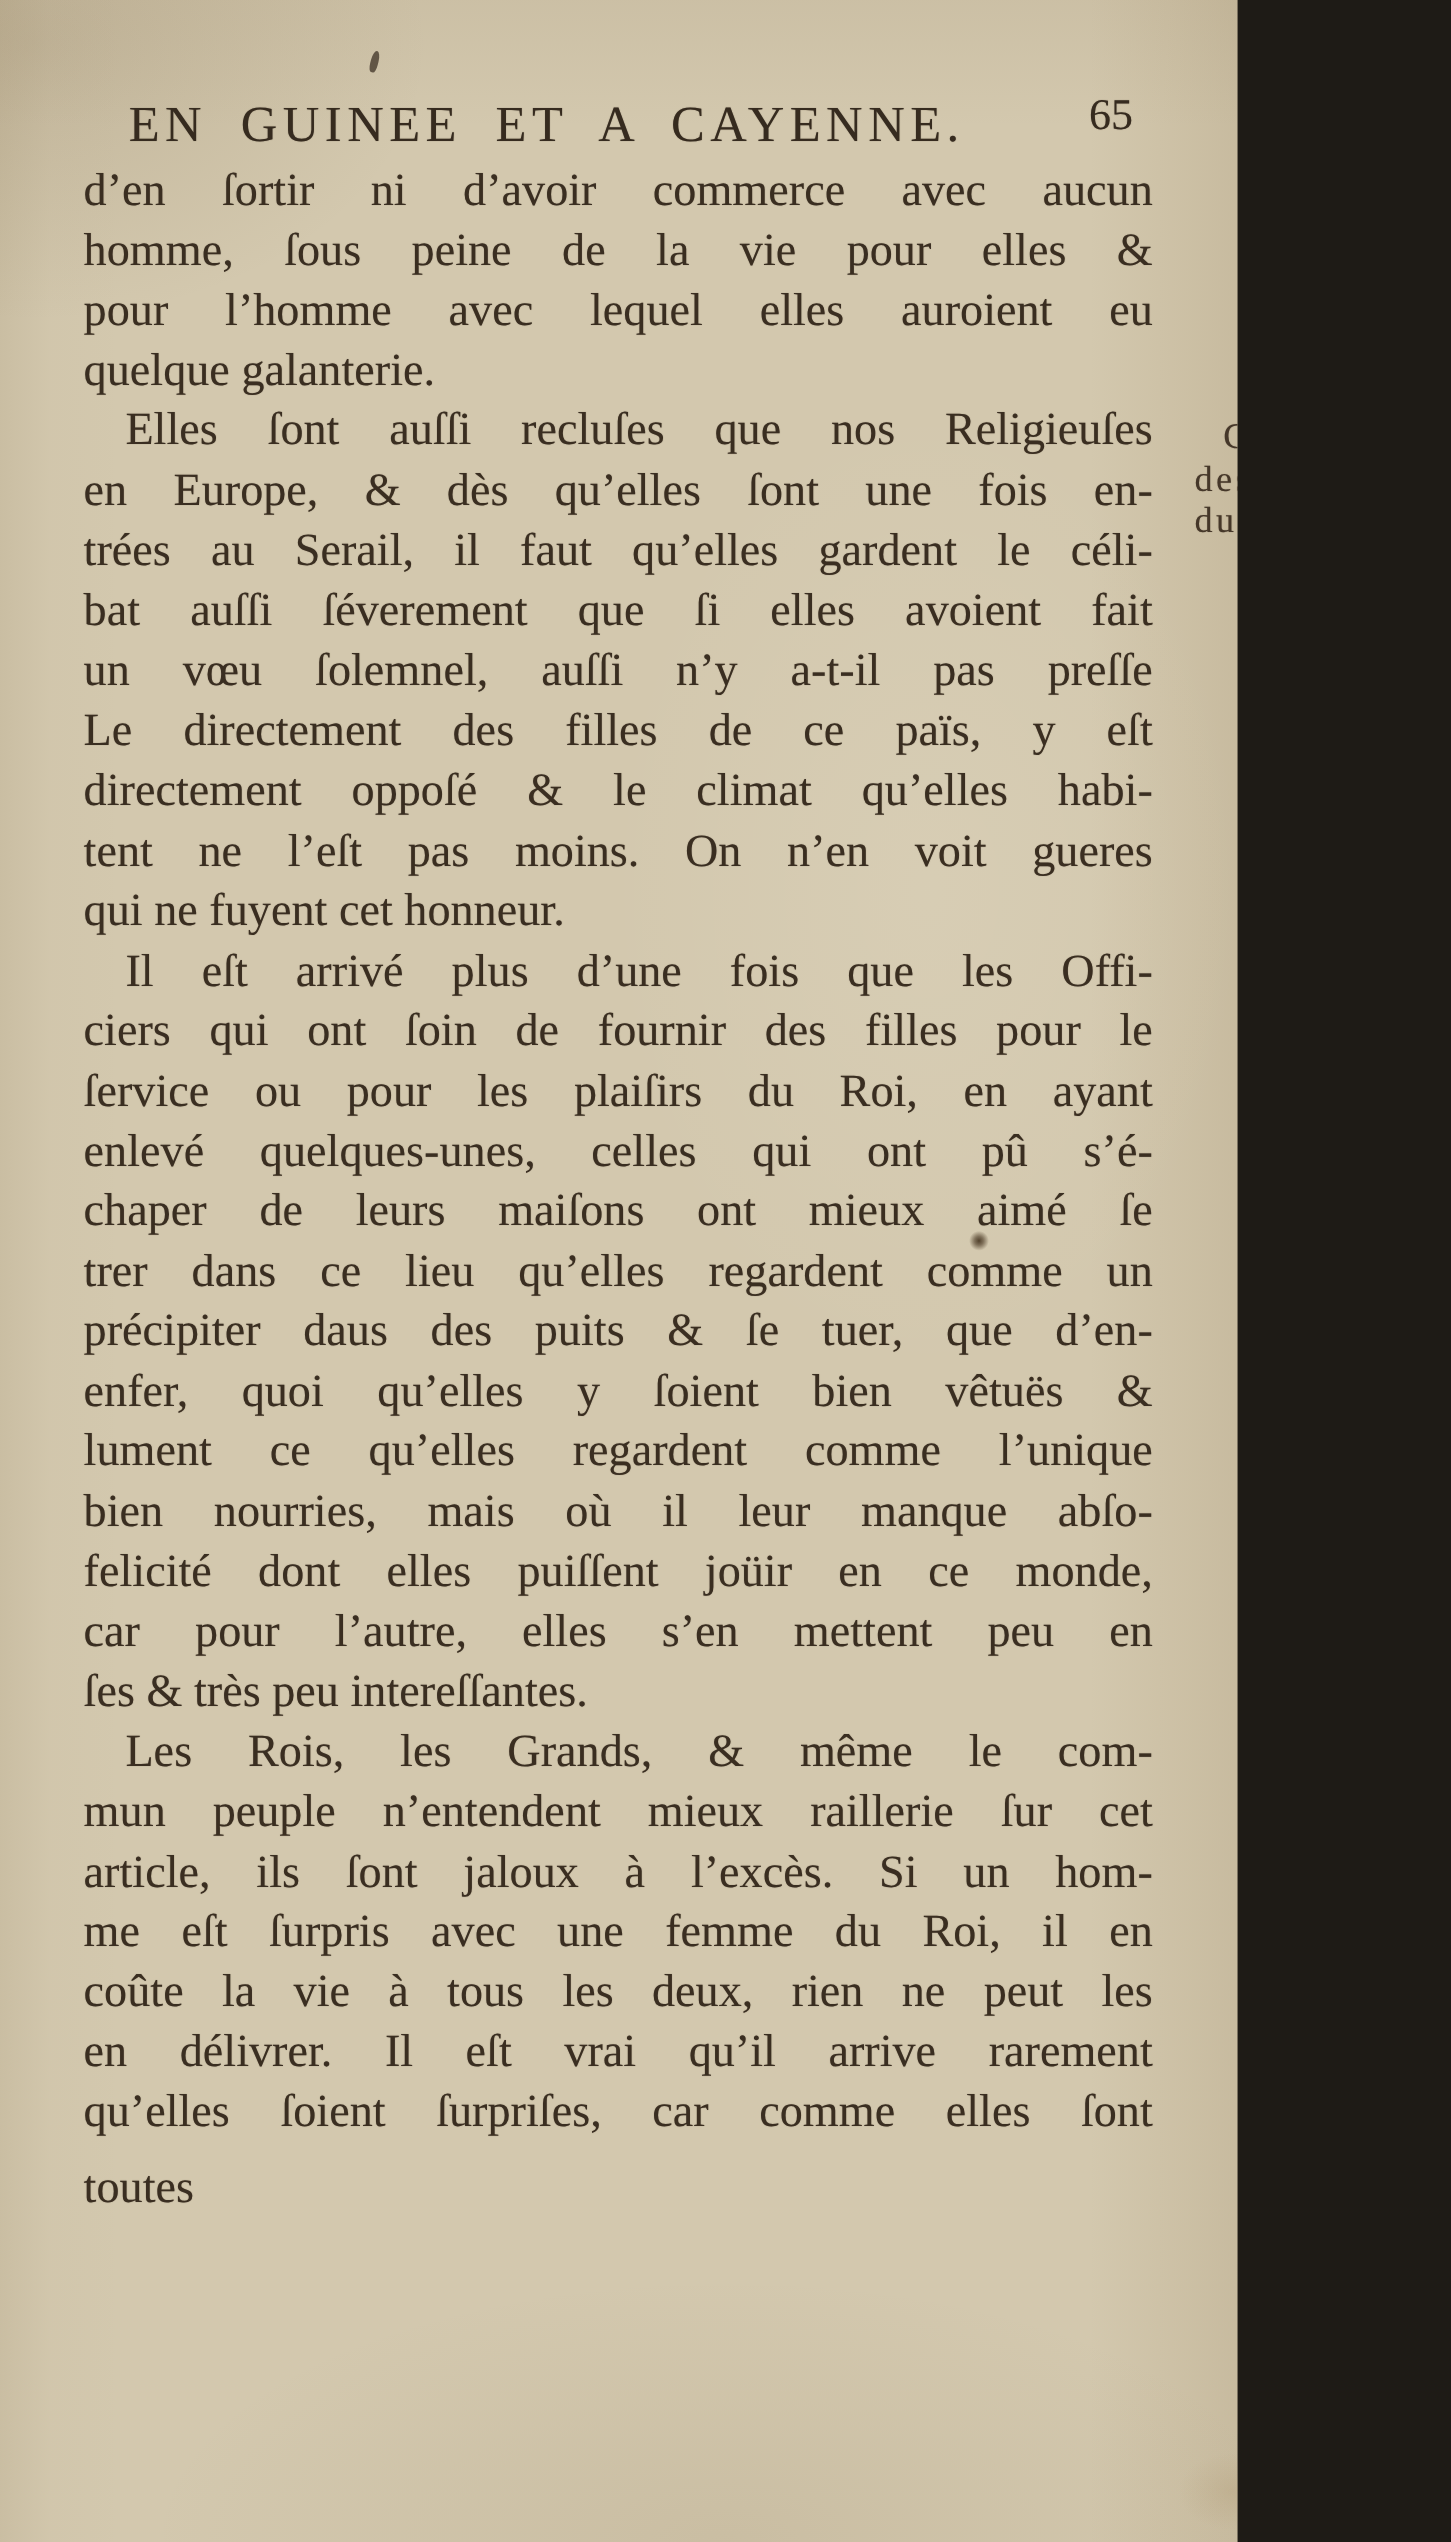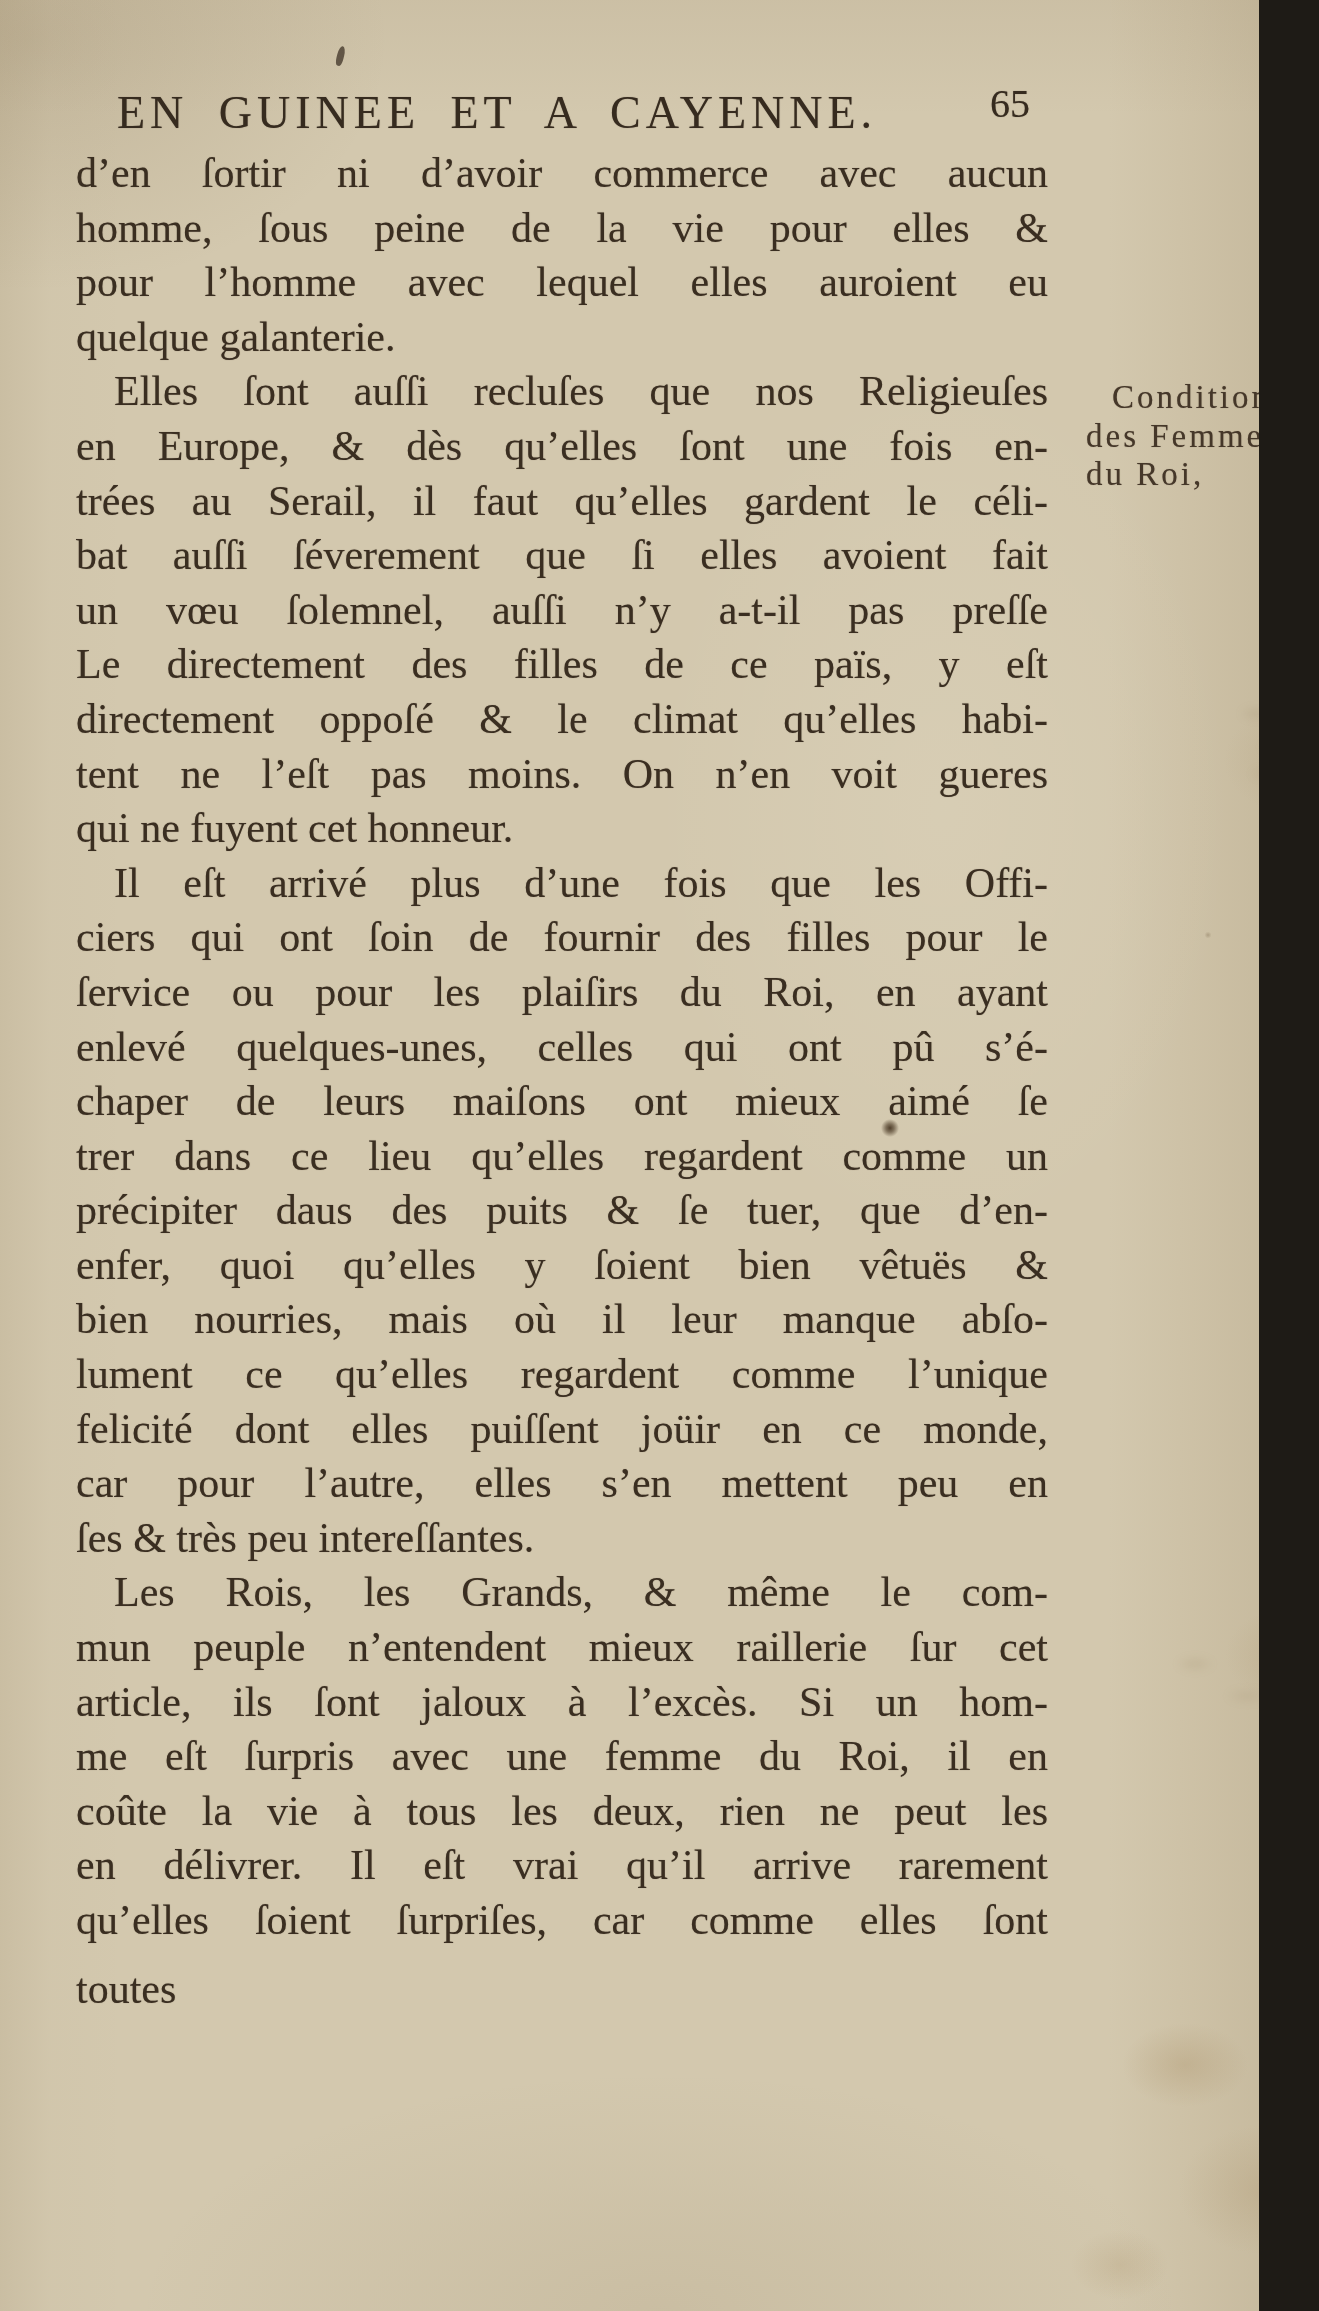--- a/index.html
+++ b/index.html
@@ -1,18 +1,18 @@
 <!DOCTYPE html>
 <html><head>
 <meta charset="utf-8">
 <style>
   html,body { margin:0; padding:0; background:#1e1b16; }
   .page {
     position:relative;
-    width:1259px; height:2311px;
+    width:1125px; height:2311px;
     overflow:hidden;
     background-color:#d3c8ae;
     background-image:
       radial-gradient(circle 10px at 890px 1128px, rgba(58,40,20,0.85) 0px, rgba(58,40,20,0.55) 4px, rgba(58,40,20,0) 9px),
       radial-gradient(circle 5px at 1208px 935px, rgba(100,80,50,0.30), rgba(100,80,50,0) 70%),
       radial-gradient(ellipse 90px 60px at 1185px 2065px, rgba(164,136,92,0.28), rgba(164,136,92,0) 70%),
       radial-gradient(ellipse 120px 90px at 1265px 2190px, rgba(164,136,92,0.22), rgba(164,136,92,0) 72%),
       radial-gradient(ellipse 70px 50px at 1120px 2265px, rgba(164,136,92,0.20), rgba(164,136,92,0) 70%),
       radial-gradient(ellipse 100px 70px at 1295px 1655px, rgba(160,132,88,0.18), rgba(160,132,88,0) 70%),
       radial-gradient(ellipse 110px 80px at 1300px 760px, rgba(160,132,88,0.14), rgba(160,132,88,0) 70%),
@@ -129,22 +129,22 @@
 
     <div class="para">
       <div class="line indent">Il eſt arrivé plus d’une fois que les Offi-</div>
       <div class="line">ciers qui ont ſoin de fournir des filles pour le</div>
       <div class="line">ſervice ou pour les plaiſirs du Roi, en ayant</div>
       <div class="line">enlevé quelques-unes, celles qui ont pû s’é-</div>
       <div class="line">chaper de leurs maiſons ont mieux aimé ſe</div>
       <div class="line">trer dans ce lieu qu’elles regardent comme un</div>
       <div class="line">précipiter daus des puits &amp; ſe tuer, que d’en-</div>
       <div class="line">enfer, quoi qu’elles y ſoient bien vêtuës &amp;</div>
+      <div class="line">lument ce qu’elles regardent comme l’unique</div>
       <div class="line">bien nourries, mais où il leur manque abſo-</div>
-      <div class="line">lument ce qu’elles regardent comme l’unique</div>
       <div class="line">felicité dont elles puiſſent joüir en ce monde,</div>
       <div class="line">car pour l’autre, elles s’en mettent peu en</div>
       <div class="line short">ſes &amp; très peu intereſſantes.</div>
     </div>
 
     <div class="para">
       <div class="line indent">Les Rois, les Grands, &amp; même le com-</div>
       <div class="line">mun peuple n’entendent mieux raillerie ſur cet</div>
       <div class="line">article, ils ſont jaloux à l’excès.  Si un hom-</div>
       <div class="line">me eſt ſurpris avec une femme du Roi, il en</div>

